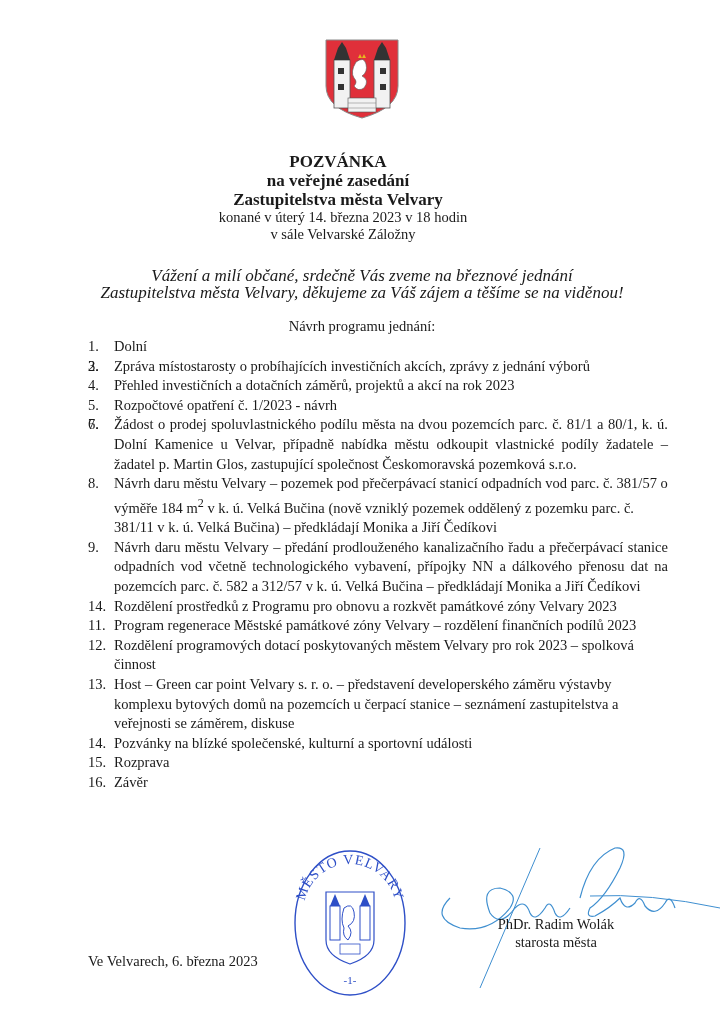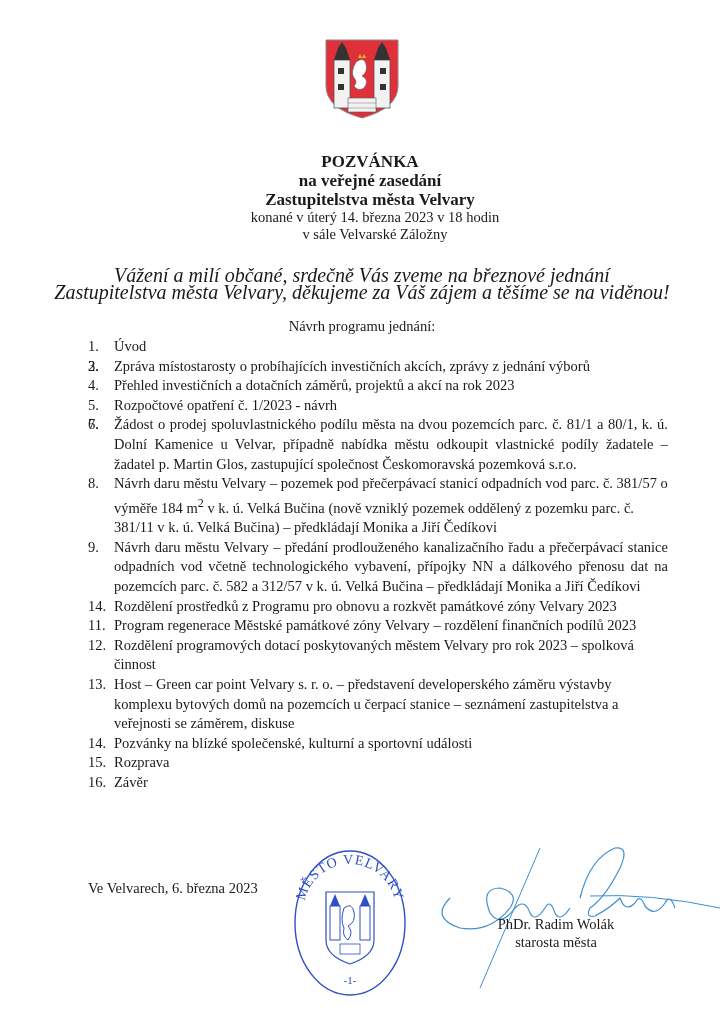--- a/index.html
+++ b/index.html
@@ -2,33 +2,33 @@
 <html><head>
 <meta charset="utf-8">
 <style>
   html, body { margin: 0; padding: 0; background: #ffffff; }
   body {
     width: 724px; height: 1024px; position: relative; overflow: hidden;
     font-family: "Liberation Serif", "DejaVu Serif", serif;
     color: #1a1a1a;
   }
   .crest { position: absolute; left: 324px; top: 38px; width: 76px; height: 82px; }
-  .header { position: absolute; left: 0; top: 152px; width: 676px; text-align: center; padding-left: 32px; }
+  .header { position: absolute; left: 0; top: 152px; width: 676px; text-align: center; }
   .h-title { font-weight: bold; font-size: 17px; line-height: 19px; }
   .h-sub { font-size: 14.5px; line-height: 17px; margin-left: 10px; }
   .greeting { position: absolute; left: 0; top: 267px; width: 724px; text-align: center;
-    font-style: italic; font-size: 20px; line-height: 17px; }
+    font-style: italic; font-size: 17px; line-height: 17px; }
   .agenda-title { position: absolute; left: 0; top: 318px; width: 724px; text-align: center;
     font-weight: normal; font-size: 14.5px; }
   .agenda { position: absolute; left: 88px; top: 337px; width: 580px; margin: 0; padding: 0; list-style: none;
     font-size: 14.5px; line-height: 19.6px; }
   .agenda li { position: relative; padding-left: 26px; }
   .agenda li .num { position: absolute; left: 0; top: 0; }
   .agenda li.just { text-align: justify; }
-  .footer-date { position: absolute; left: 88px; top: 880px; font-size: 14.5px; }
+  .footer-date { position: absolute; left: 88px; top: 953px; font-size: 14.5px; }
   .stamp { position: absolute; left: 290px; top: 848px; width: 120px; height: 150px; }
   .signature { position: absolute; left: 420px; top: 838px; width: 300px; height: 150px; }
   .signer { position: absolute; left: 476px; top: 915px; text-align: center; font-size: 14.5px; line-height: 18px; width: 160px; }
 </style>
 </head>
 <body>
 
 <svg class="crest" viewBox="0 0 76 82">
   <path d="M2 2 H74 V48 Q74 70 38 80 Q2 70 2 48 Z" fill="#e0303a" stroke="#888" stroke-width="1"></path>
 
@@ -58,21 +58,21 @@
 </div>
 
 <div class="greeting">
   <div>Vážení a milí občané, srdečně Vás zveme na březnové jednání</div>
   <div>Zastupitelstva města Velvary, děkujeme za Váš zájem a těšíme se na viděnou!</div>
 </div>
 
 <div class="agenda-title">Návrh programu jednání:</div>
 
 <ol class="agenda">
-  <li><span class="num">1.</span><span>Úvod</span></li>
+  <li><span class="num">1.</span><span>Dolní</span></li>
   <li><span class="num">2.</span></li>
   <li><span class="num">3.</span><span>Zpráva místostarosty o probíhajících investičních akcích, zprávy z jednání výborů</span></li>
   <li><span class="num">4.</span><span>Přehled investičních a dotačních záměrů, projektů a akcí na rok 2023</span></li>
   <li><span class="num">5.</span><span>Rozpočtové opatření č. 1/2023 - návrh</span></li>
   <li><span class="num">6.</span></li>
   <li class="just"><span class="num">7.</span><span>Žádost o prodej spoluvlastnického podílu města na dvou pozemcích parc. č. 81/1 a 80/1, k. ú. Dolní Kamenice u Velvar, případně nabídka městu odkoupit vlastnické podíly žadatele – žadatel p. Martin Glos, zastupující společnost Českomoravská pozemková s.r.o.</span></li>
   <li><span class="num">8.</span><span>Návrh daru městu Velvary – pozemek pod přečerpávací stanicí odpadních vod parc. č. 381/57 o výměře 184 m</span><sup>2</sup><span> v k. ú. Velká Bučina (nově vzniklý pozemek oddělený z pozemku parc. č. 381/11 v k. ú. Velká Bučina) – předkládají Monika a Jiří Čedíkovi</span></li>
   <li class="just"><span class="num">9.</span><span>Návrh daru městu Velvary – předání prodlouženého kanalizačního řadu a přečerpávací stanice odpadních vod včetně technologického vybavení, přípojky NN a dálkového přenosu dat na pozemcích parc. č. 582 a 312/57 v k. ú. Velká Bučina – předkládají Monika a Jiří Čedíkovi</span></li>
   <li><span class="num">14.</span><span>Rozdělení prostředků z Programu pro obnovu a rozkvět památkové zóny Velvary 2023</span></li>
   <li><span class="num">11.</span><span>Program regenerace Městské památkové zóny Velvary – rozdělení finančních podílů 2023</span></li>

